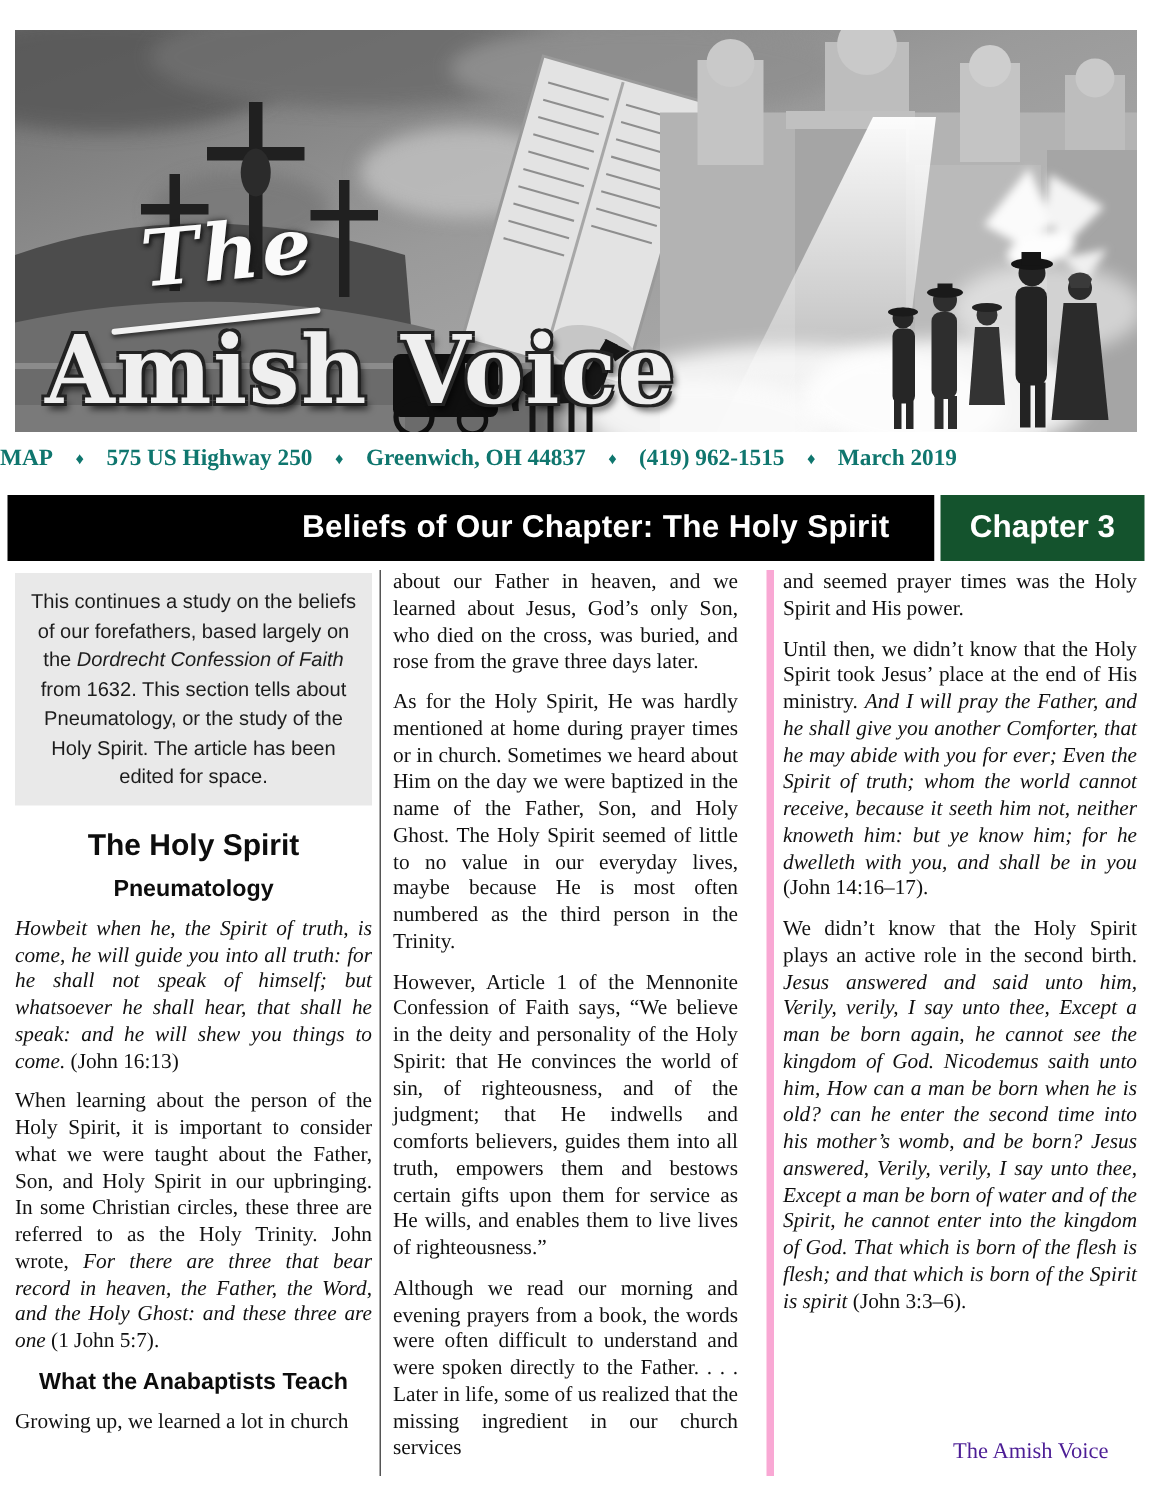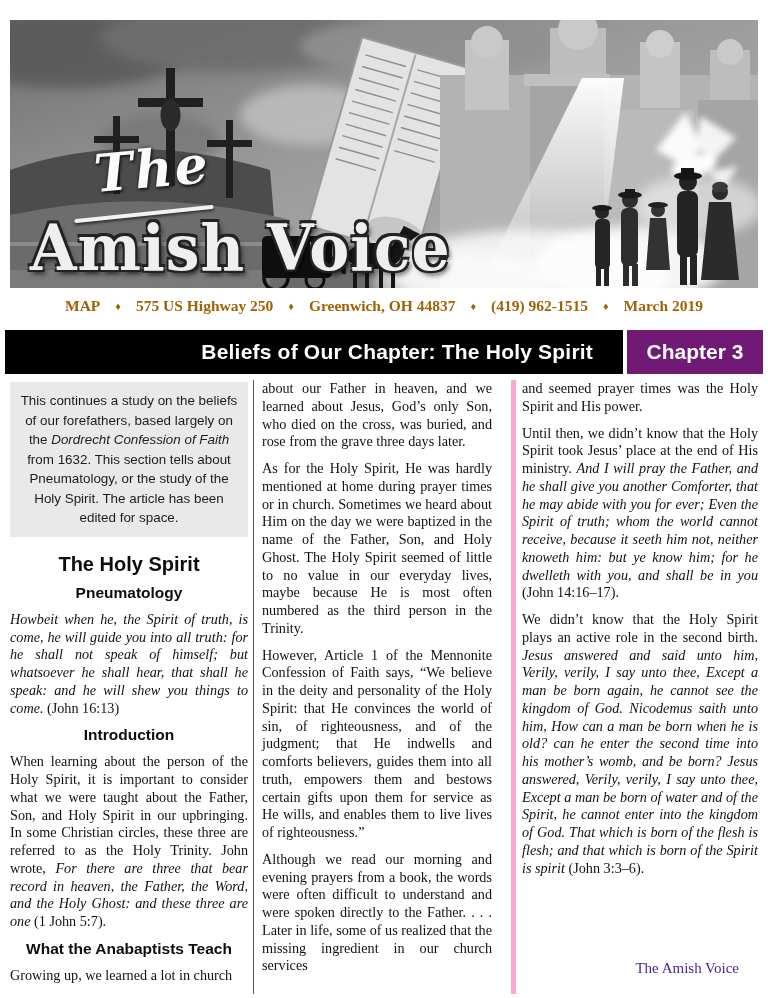--- a/index.html
+++ b/index.html
@@ -11,30 +11,30 @@
   .masthead svg{display:block;width:100%;height:100%;}
   .mast-the{position:absolute;left:84px;top:118px;font:italic 700 52px "DejaVu Serif",serif;color:#fafafa;
             text-shadow:0 0 4px #222,1px 2px 3px #111;transform:rotate(-5deg);letter-spacing:2px;}
   .the-underline{position:absolute;left:64px;top:192px;width:140px;height:4px;background:#f2f2f2;
             transform:rotate(-6deg);box-shadow:0 2px 3px rgba(0,0,0,.6);border-radius:2px;}
   .mast-title{position:absolute;left:20px;top:196px;font:700 60px/1 "DejaVu Serif",serif;color:#efefef;
             letter-spacing:1px;transform:scaleY(1.05);transform-origin:left top;
             text-shadow:-2px -2px 0 #222,2px -2px 0 #222,-2px 2px 0 #222,2px 2px 0 #222,3px 4px 5px rgba(0,0,0,.7);}
 
   
-  .address-bar{position:absolute;left:0;top:297px;width:768px;text-align:center;
-            font:700 15.5px "Liberation Serif",serif;color:#a16207;white-space:nowrap;}
+  .address-bar{position:absolute;left:0;top:297px;width:625px;text-align:center;
+            font:700 15.5px "Liberation Serif",serif;color:#0f766e;white-space:nowrap;}
   .diamond{display:inline-block;margin:0 15px;font-size:11px;vertical-align:1px;}
 
   
   .title-bar{position:absolute;left:5px;top:330px;width:758px;height:44px;display:flex;}
   .tb-left{flex:1;background:#000;color:#fff;display:flex;align-items:center;justify-content:flex-end;
            padding-right:30px;font:700 21px "Liberation Sans",sans-serif;letter-spacing:.2px;}
   .tb-gap{width:4px;background:#fff;}
-  .tb-right{width:136px;background:#701a75;color:#fff;display:flex;align-items:center;justify-content:center;
+  .tb-right{width:136px;background:#14532d;color:#fff;display:flex;align-items:center;justify-content:center;
            font:700 21px "Liberation Sans",sans-serif;}
 
   
   .content{position:absolute;left:10px;top:380px;width:748px;display:flex;align-items:stretch;justify-content:flex-end;}
   .col{box-sizing:border-box;}
   .col1{width:244px;padding-right:5px;border-right:1px solid #555;}
   .col2{width:262px;padding:0 19px 0 8px;border-right:5px solid #f9a8d4;}
   .col3{width:242px;padding-left:6px;}
   p.body{margin:0 0 9px;text-align:justify;font:14.2px/1.25 "Liberation Serif",serif;color:#101010;}
   p.body i{}
@@ -227,21 +227,20 @@
     <div class="tb-right">Chapter 3</div>
   </div>
 
   <div class="content">
 
     <div class="col col1">
       <div class="intro-box"><span>This continues a study on the beliefs of our forefathers, based largely on the </span><i>Dordrecht Confession of Faith</i><span> from 1632. This section tells about Pneumatology, or the study of the Holy Spirit. The article has been edited for space.</span></div>
       <h1 class="sec">The Holy Spirit</h1>
       <h2 class="sub">Pneumatology</h2>
       <p class="body"><i>Howbeit when he, the Spirit of truth, is come, he will guide you into all truth: for he shall not speak of himself; but whatsoever he shall hear, that shall he speak: and he will shew you things to come.</i><span> (John 16:13)</span></p>
-      <h2 class="sub">Introduction</h2>
       <p class="body"><span>When learning about the person of the Holy Spirit, it is important to consider what we were taught about the Father, Son, and Holy Spirit in our upbringing. In some Christian circles, these three are referred to as the Holy Trinity. John wrote, </span><i>For there are three that bear record in heaven, the Father, the Word, and the Holy Ghost: and these three are one</i><span> (1 John 5:7).</span></p>
       <h2 class="sub">What the Anabaptists Teach</h2>
       <p class="body"><span>Growing up, we learned a lot in church</span></p>
     </div>
 
     <div class="col col2">
       <p class="body"><span>about our Father in heaven, and we learned about Jesus, God’s only Son, who died on the cross, was buried, and rose from the grave three days later.</span></p>
       <p class="body"><span>As for the Holy Spirit, He was hardly mentioned at home during prayer times or in church. Sometimes we heard about Him on the day we were baptized in the name of the Father, Son, and Holy Ghost. The Holy Spirit seemed of little to no value in our everyday lives, maybe because He is most often numbered as the third person in the Trinity.</span></p>
       <p class="body"><span>However, Article 1 of the Mennonite Confession of Faith says, “We believe in the deity and personality of the Holy Spirit: that He convinces the world of sin, of righteousness, and of the judgment; that He indwells and comforts believers, guides them into all truth, empowers them and bestows certain gifts upon them for service as He wills, and enables them to live lives of righteousness.”</span></p>
       <p class="body"><span>Although we read our morning and evening prayers from a book, the words were often difficult to understand and were spoken directly to the Father. . . . Later in life, some of us realized that the missing ingredient in our church services</span></p>

